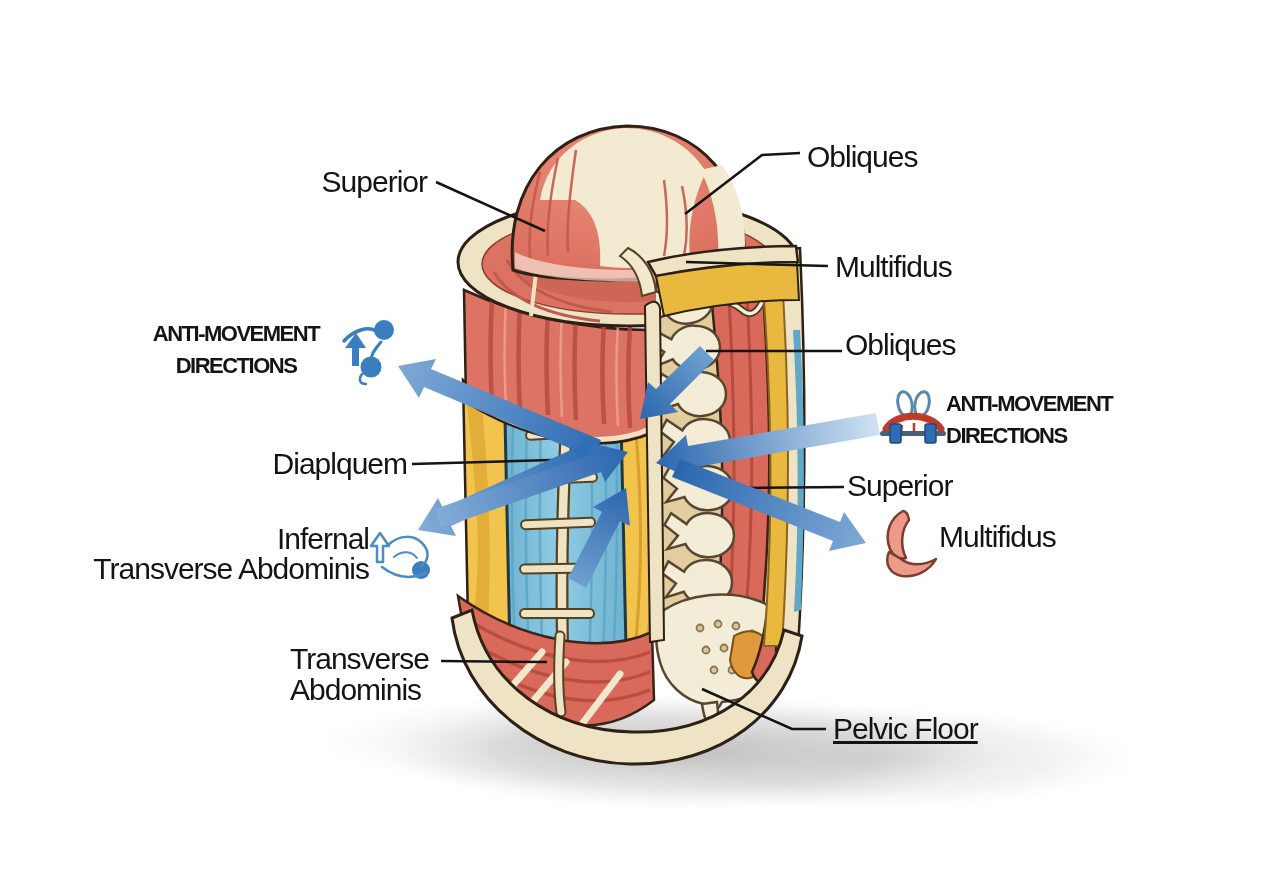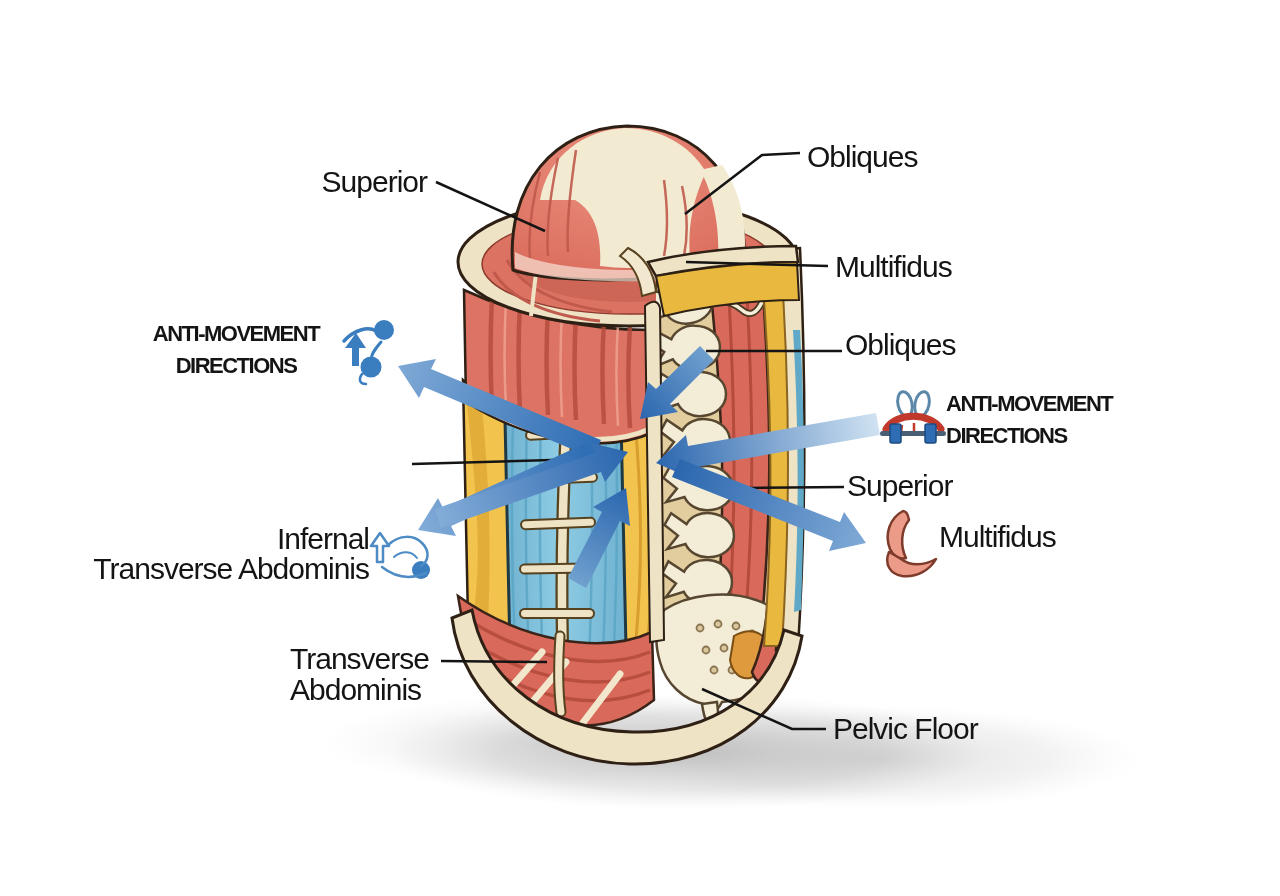--- a/index.html
+++ b/index.html
@@ -281,35 +281,36 @@
 
 <div class="label" style="left:835px;top:250px;">Multifidus</div>
 
 <div class="label" style="left:845px;top:328px;">Obliques</div>
 
 <div class="label caps two" style="left:124px;top:318px;width:224px;text-align:center;">
   <span>ANTI-MOVEMENT</span><br>
   <span>DIRECTIONS</span>
 </div>
 
+<div class="label" style="left:187px;top:447px;width:220px;text-align:right;">Diaplquem</div>
 
 <div class="label two" style="left:69px;top:524px;width:300px;text-align:right;line-height:30px;">
   <span>Infernal</span><br>
   <span>Transverse Abdominis</span>
 </div>
 
 <div class="label two" style="left:290px;top:643px;line-height:31px;">
   <span>Transverse</span><br>
   <span>Abdominis</span>
 </div>
 
 <div class="label caps two" style="left:946px;top:388px;">
   <span>ANTI-MOVEMENT</span><br>
   <span>DIRECTIONS</span>
 </div>
 
 <div class="label" style="left:847px;top:469px;">Superior</div>
 
 <div class="label" style="left:939px;top:520px;">Multifidus</div>
 
-<div class="label" style="left:833px;top:712px;">Pelvic Floor</div>
+<div class="label" style="left:833px;top:712px;text-decoration:underline;">Pelvic Floor</div>
 
 </div>
 
 </body></html>

